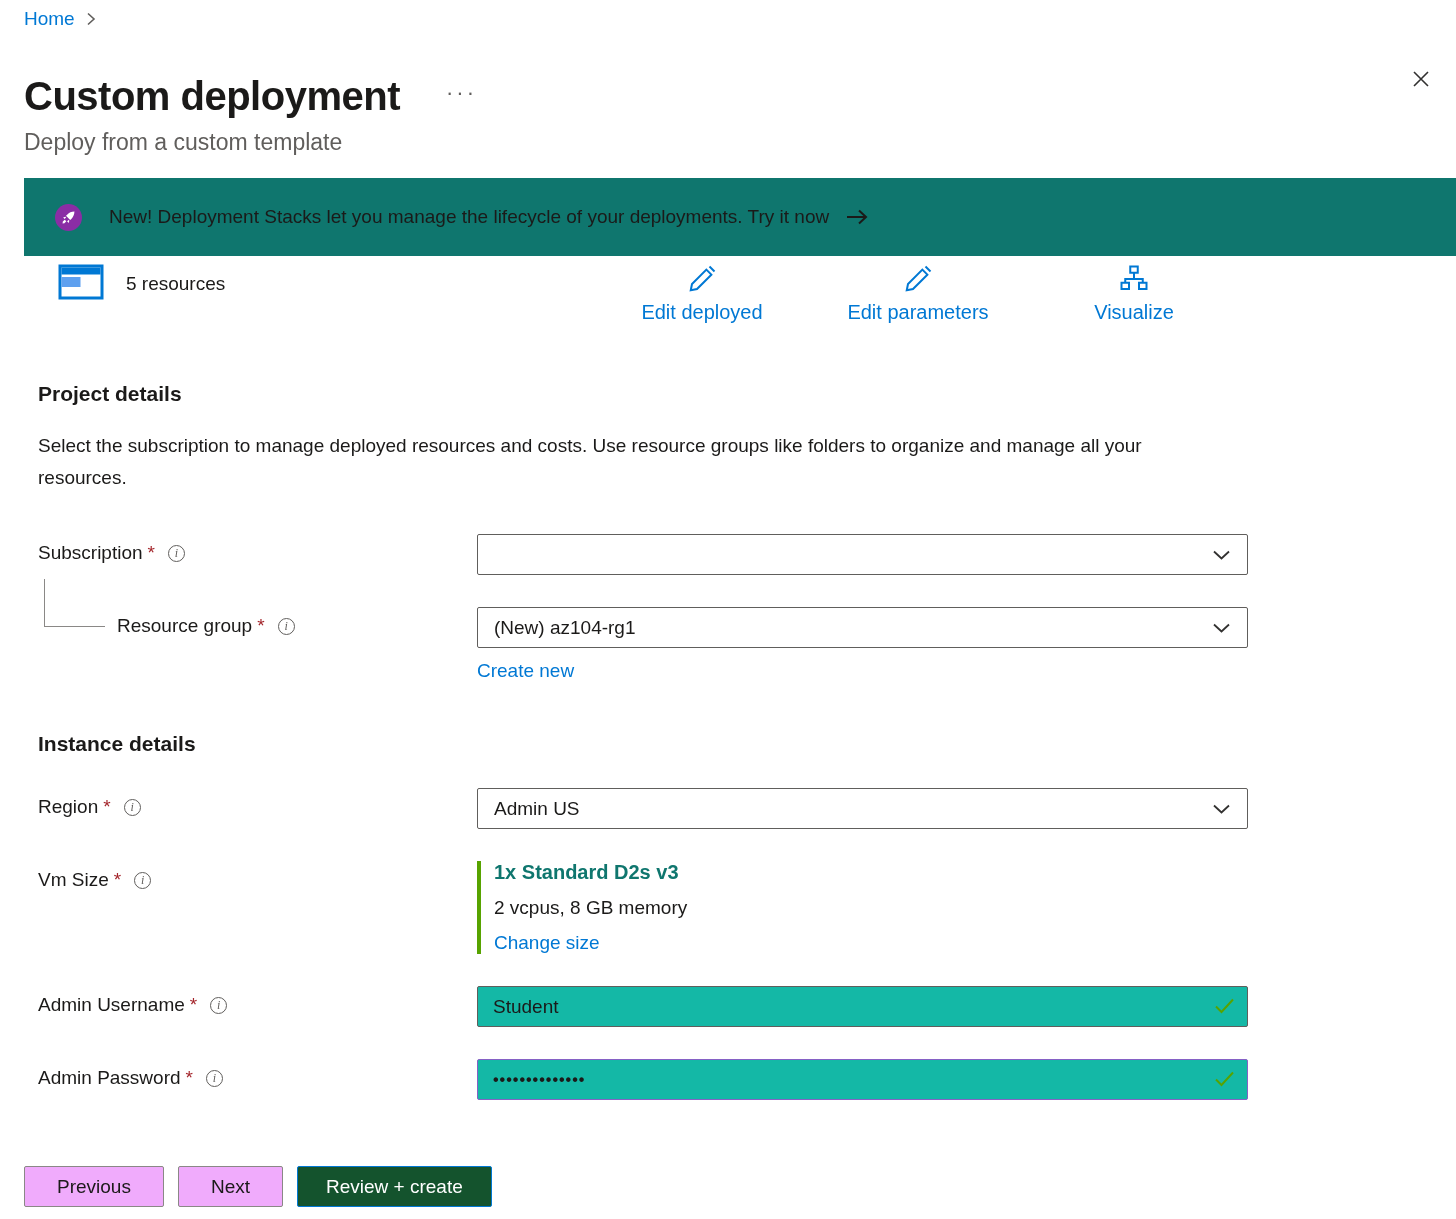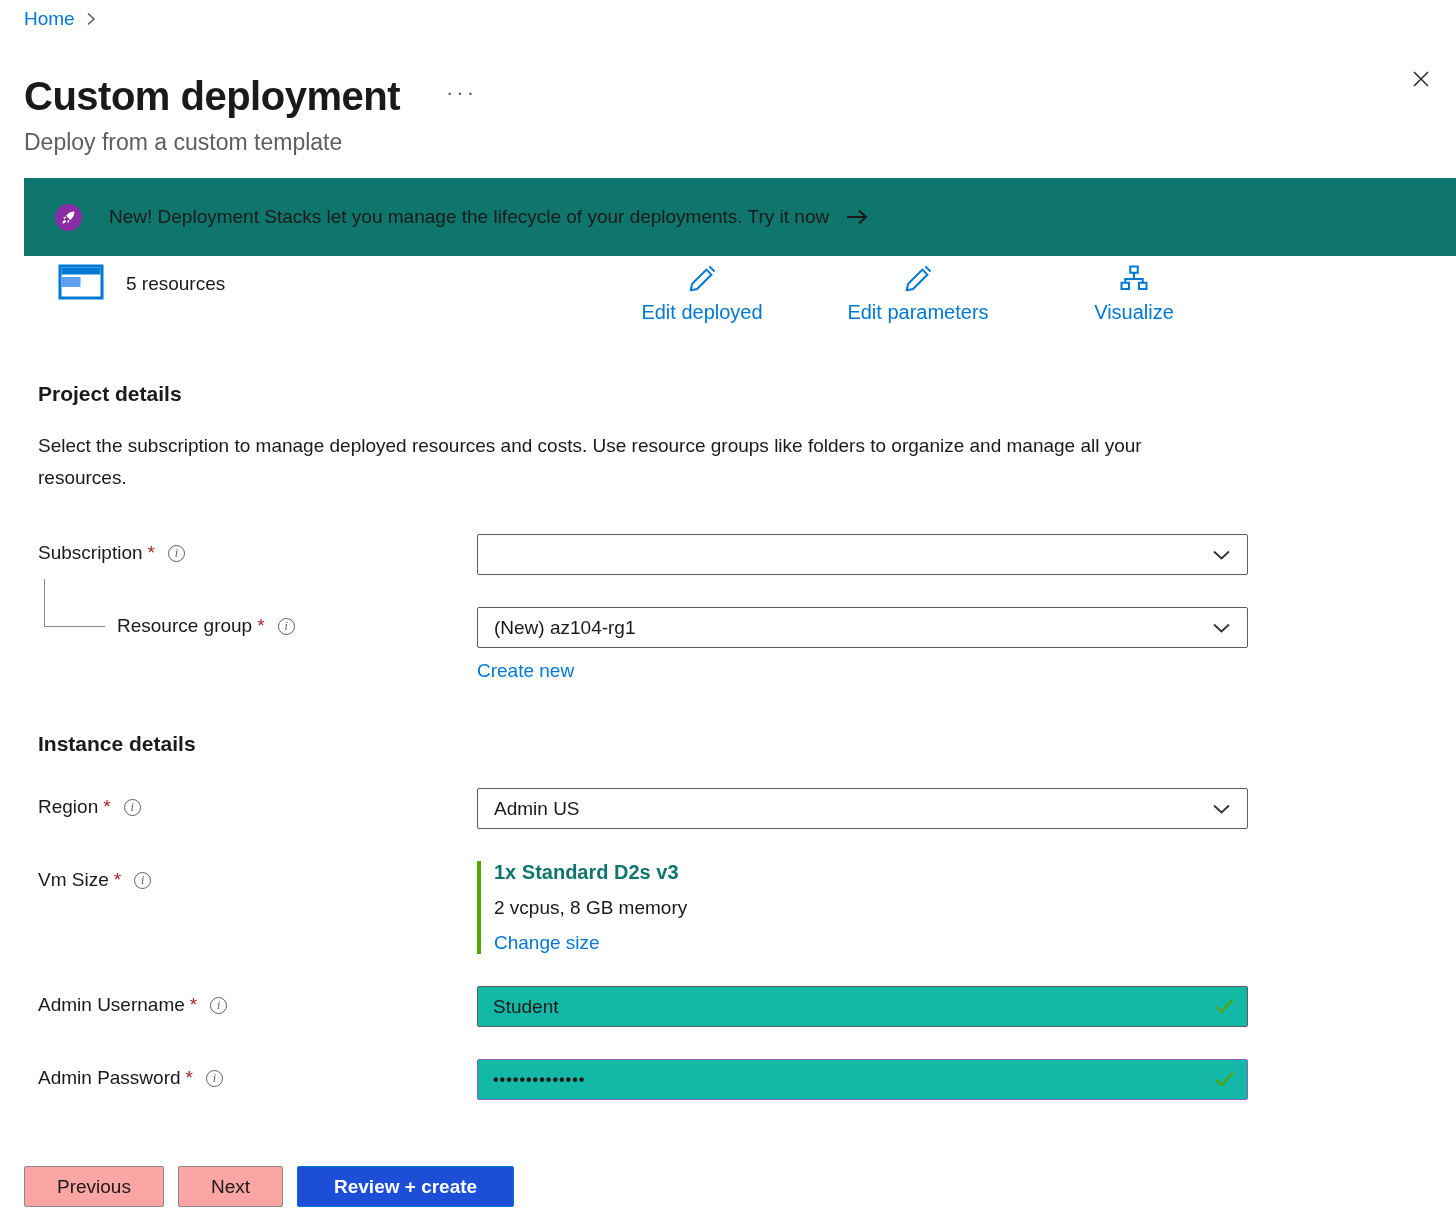--- a/index.html
+++ b/index.html
@@ -69,22 +69,22 @@
 
   .input-wrap { position:relative; width:771px; }
   .text-input { width:771px; height:41px; border:1px solid #605e5c; border-radius:2px; font-size:19px;
     padding:0 44px 0 15px; font-family:inherit; color:#1b1a19; outline:none; background:#14b8a6; }
   .input-check { position:absolute; right:13px; top:12px; display:flex; }
   .password-input { border-color:#8661c5; font-size:16px; font-weight:700; letter-spacing:1px; }
 
   
   .footer { position:absolute; left:24px; bottom:12px; display:flex; gap:14px; }
   .btn { height:41px; font-size:19px; font-family:inherit; border-radius:2px; cursor:pointer; }
-  .btn-secondary { background:#fca5a5; border:1px solid #8a8886; color:#1b1a19; padding:0 32px; }
-  .btn-primary { background:#1d4ed8; border:1px solid #0078d4; color:#fff; padding:0 36px; font-weight:700; }
+  .btn-secondary { background:#f0abfc; border:1px solid #8a8886; color:#1b1a19; padding:0 32px; }
+  .btn-primary { background:#14532d; border:1px solid #0078d4; color:#fff; padding:0 28px; font-weight:400; }
 </style>
 </head>
 <body>
 
 <nav class="breadcrumb">
   <a class="crumb">Home</a>
   <span class="crumb-chevron">
     <svg width="12" height="16" viewBox="0 0 12 16">
         <path d="M3 2.5l6 5.5-6 5.5" fill="none" stroke="#605e5c" stroke-width="1.6"></path>
       </svg>

